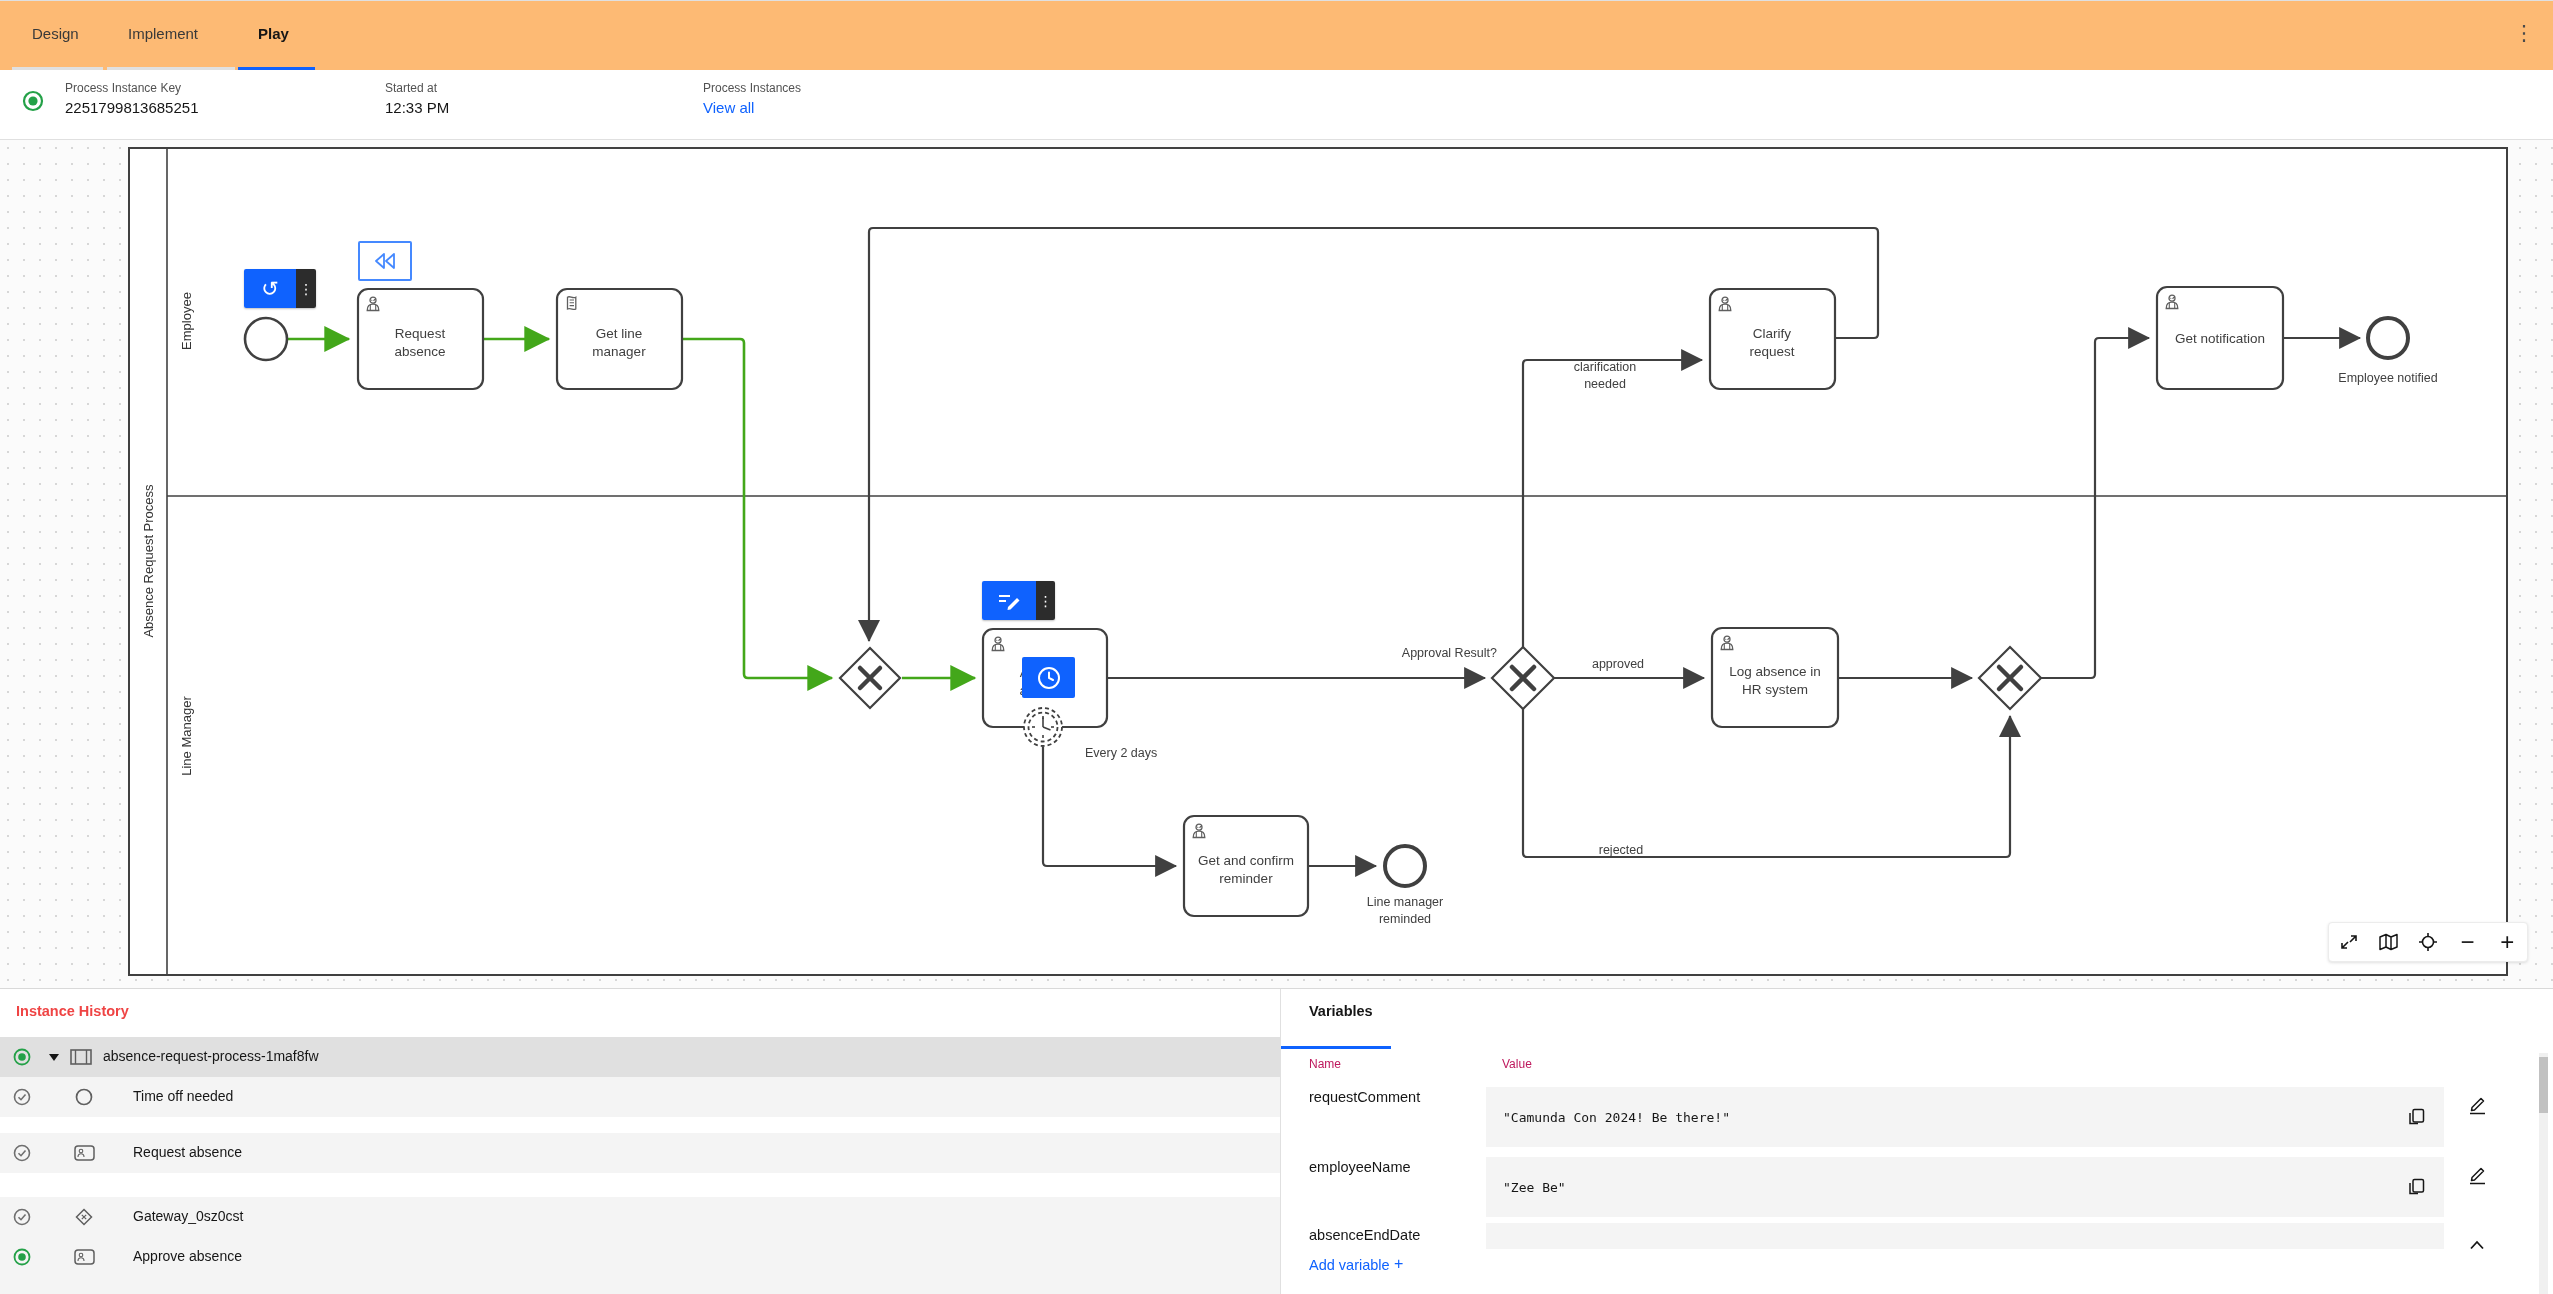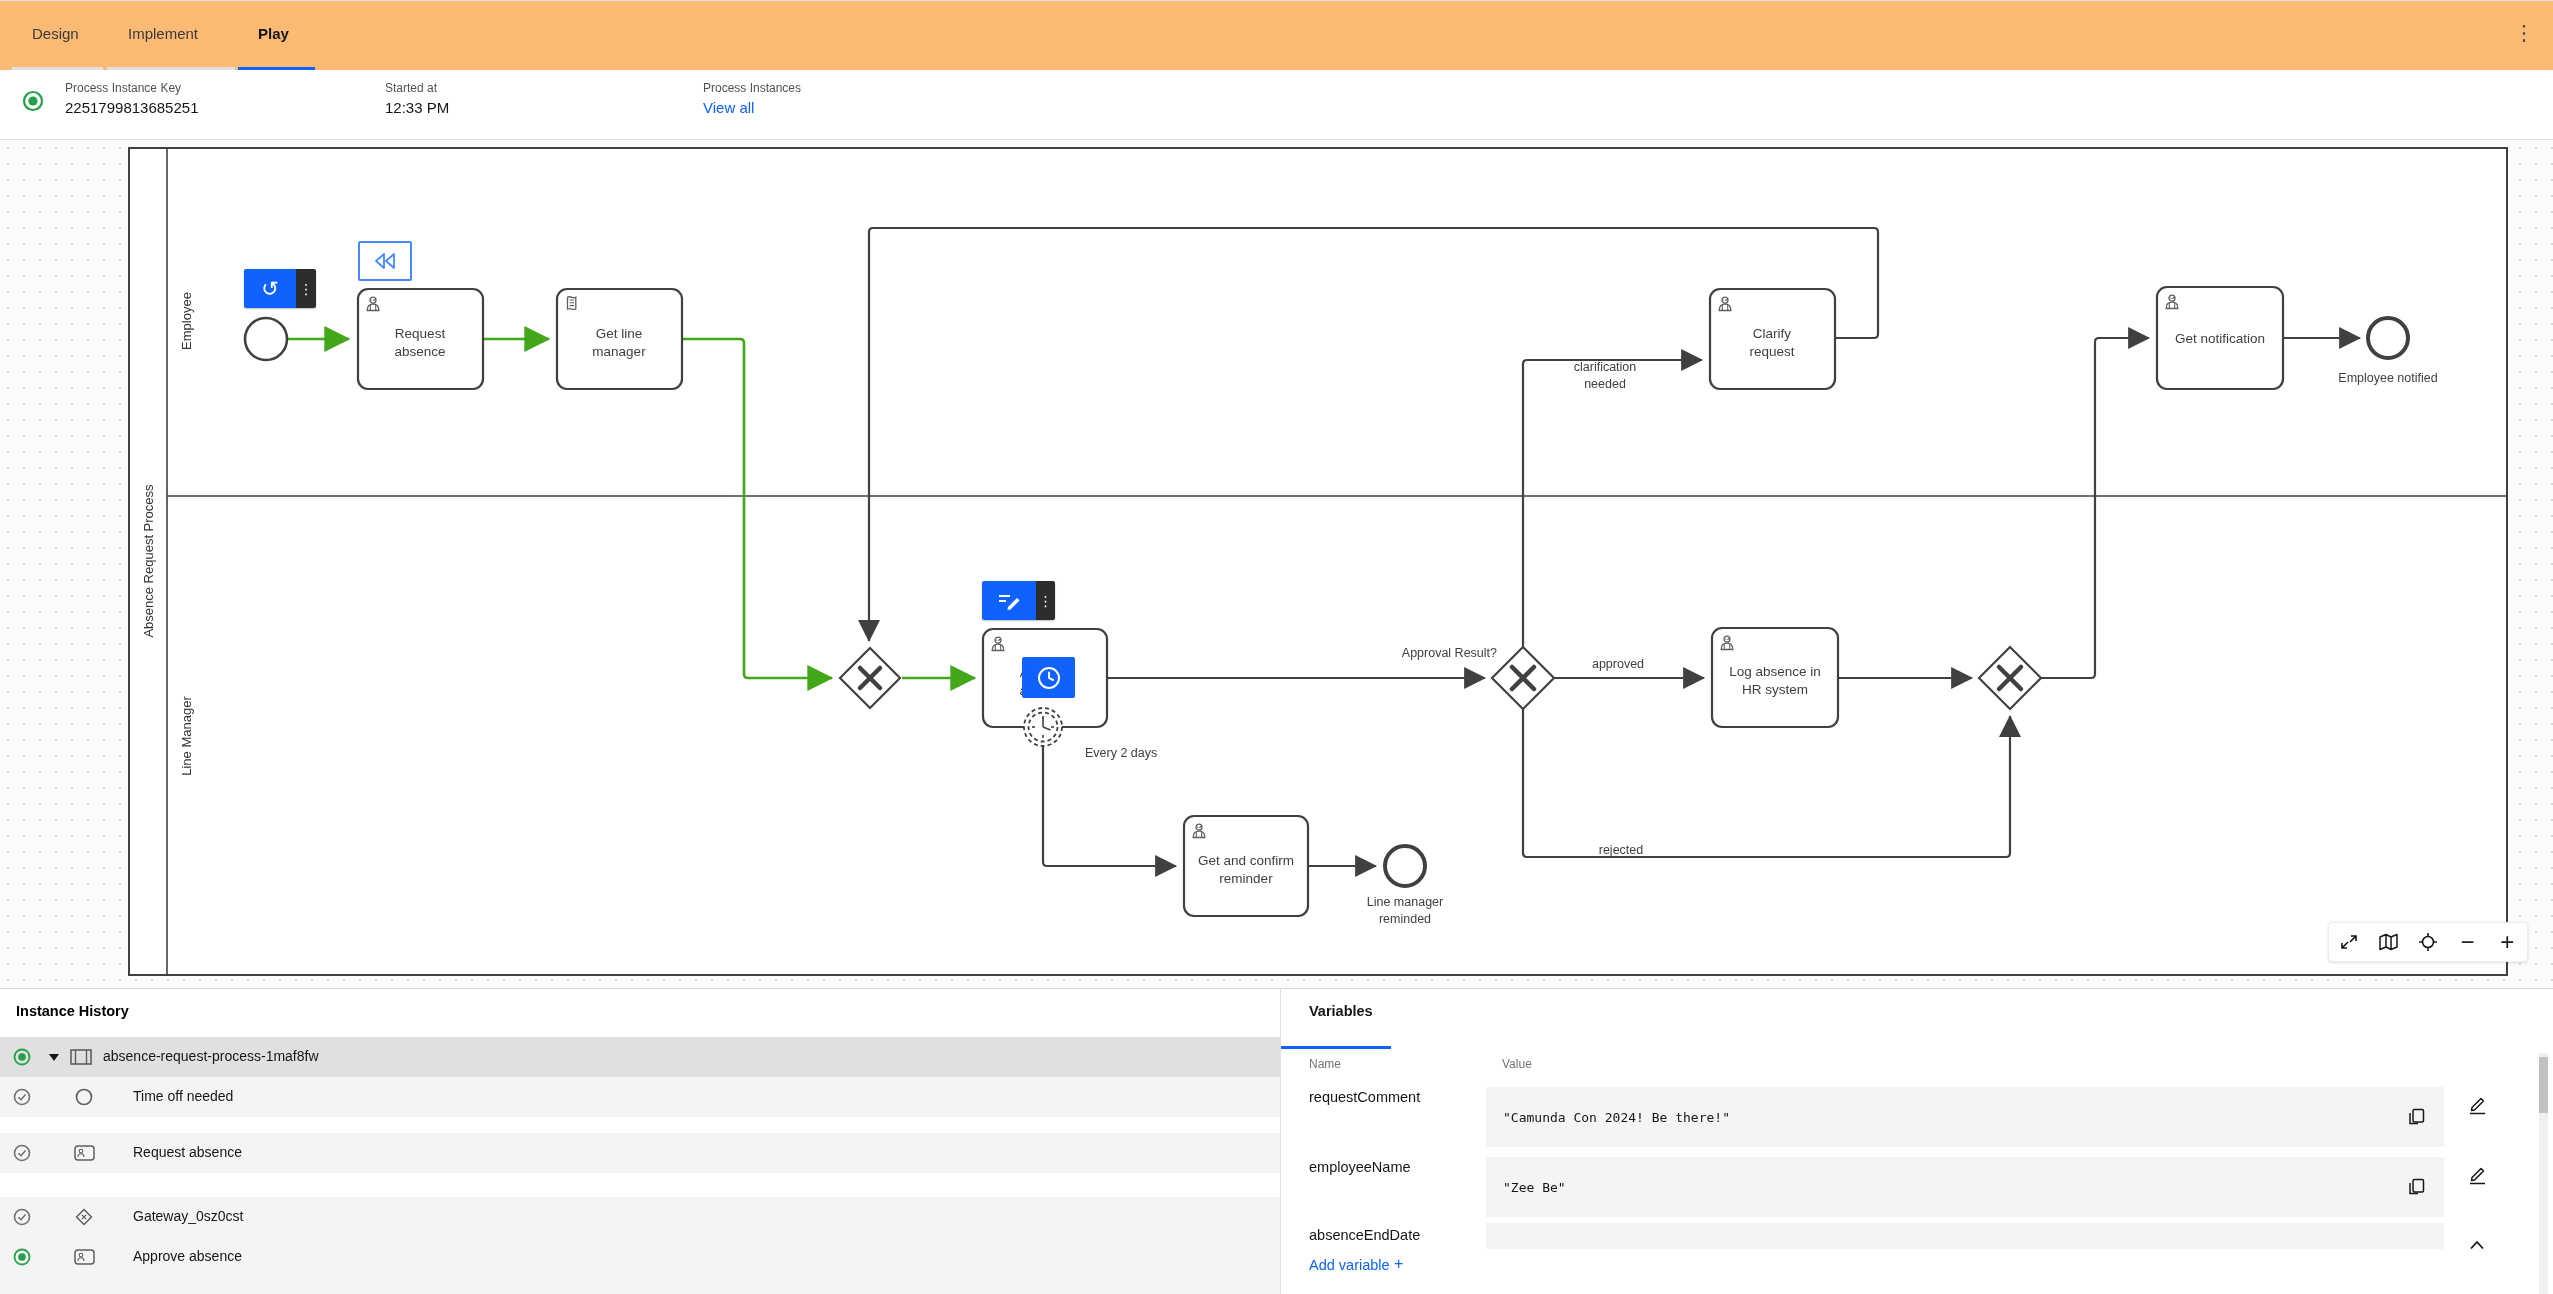--- a/index.html
+++ b/index.html
@@ -40,34 +40,34 @@
   #clock-badge { left:1022px; top:657px; width:53px; height:41px; background:#0f62fe; border-radius:2px;
     display:flex; align-items:center; justify-content:center; cursor:pointer; }
 
   #dg-toolbar { left:2328px; top:922px; width:200px; height:40px; background:#fff; border:1px solid #ececec;
     border-radius:4px; box-shadow:0 1px 3px rgba(0,0,0,.12); display:flex; align-items:center; justify-content:space-around; }
   .dg-btn { width:34px; height:34px; display:flex; align-items:center; justify-content:center; cursor:pointer; color:#161616; }
 
   
   #panels-border { left:0; top:988px; width:2553px; height:1px; background:#d9d9d9; }
   #history-panel { left:0; top:989px; width:1280px; height:305px; background:#fff; }
-  #history-title { position:absolute; left:16px; top:14px; font-size:14.5px; font-weight:bold; color:#000000; }
+  #history-title { position:absolute; left:16px; top:14px; font-size:14.5px; font-weight:bold; color:#ef4444; }
   .hrow { position:absolute; left:0; width:1280px; height:40px; cursor:pointer; }
   .hrow.selected { background:#e0e0e0; }
   .hrow.plain { background:#f4f4f4; }
   #history-fill { position:absolute; left:0; top:288px; width:1280px; height:17px; background:#f4f4f4; }
   .hrow .rlabel { position:absolute; top:11px; font-size:14px; color:#161616; }
   .ric { position:absolute; }
 
   #vdivider { left:1280px; top:989px; width:1px; height:305px; background:#e0e0e0; }
 
   #vars-panel { left:1281px; top:989px; width:1272px; height:305px; background:#fff; }
   #vars-tab { position:absolute; left:28px; top:14px; font-size:14.5px; font-weight:bold; color:#161616; cursor:pointer; }
   #vars-underline { position:absolute; left:0; top:57px; width:110px; height:3px; background:#0f62fe; }
-  .vhead { position:absolute; top:68px; font-size:12px; color:#737373; }
+  .vhead { position:absolute; top:68px; font-size:12px; color:#be185d; }
   .vname { position:absolute; font-size:14.5px; color:#161616;text-align:center; }
   .vbox { position:absolute; left:205px; width:958px; background:#f4f4f4; cursor:pointer; }
   .vval { position:absolute; left:17px; font-family:"DejaVu Sans Mono","Liberation Mono",monospace; font-size:13px; color:#161616; }
   .vcopy { position:absolute; right:18px; cursor:pointer; }
   .vedit { position:absolute; left:1183px; cursor:pointer; }
   #add-var { position:absolute; left:28px; top:268px; font-size:14.5px; color:#0f62fe; cursor:pointer; }
   #add-plus { position:absolute; left:113px; top:266px; font-size:16px; color:#0f62fe; cursor:pointer; }
   #vchevron { position:absolute; left:1187px; top:250px; cursor:pointer; }
   #vscroll-track { position:absolute; left:1258px; top:64px; width:9px; height:241px; background:#f0f0f0; }
   #vscroll-thumb { position:absolute; left:1258px; top:68px; width:9px; height:56px; background:#c1c1c1; cursor:pointer; }

